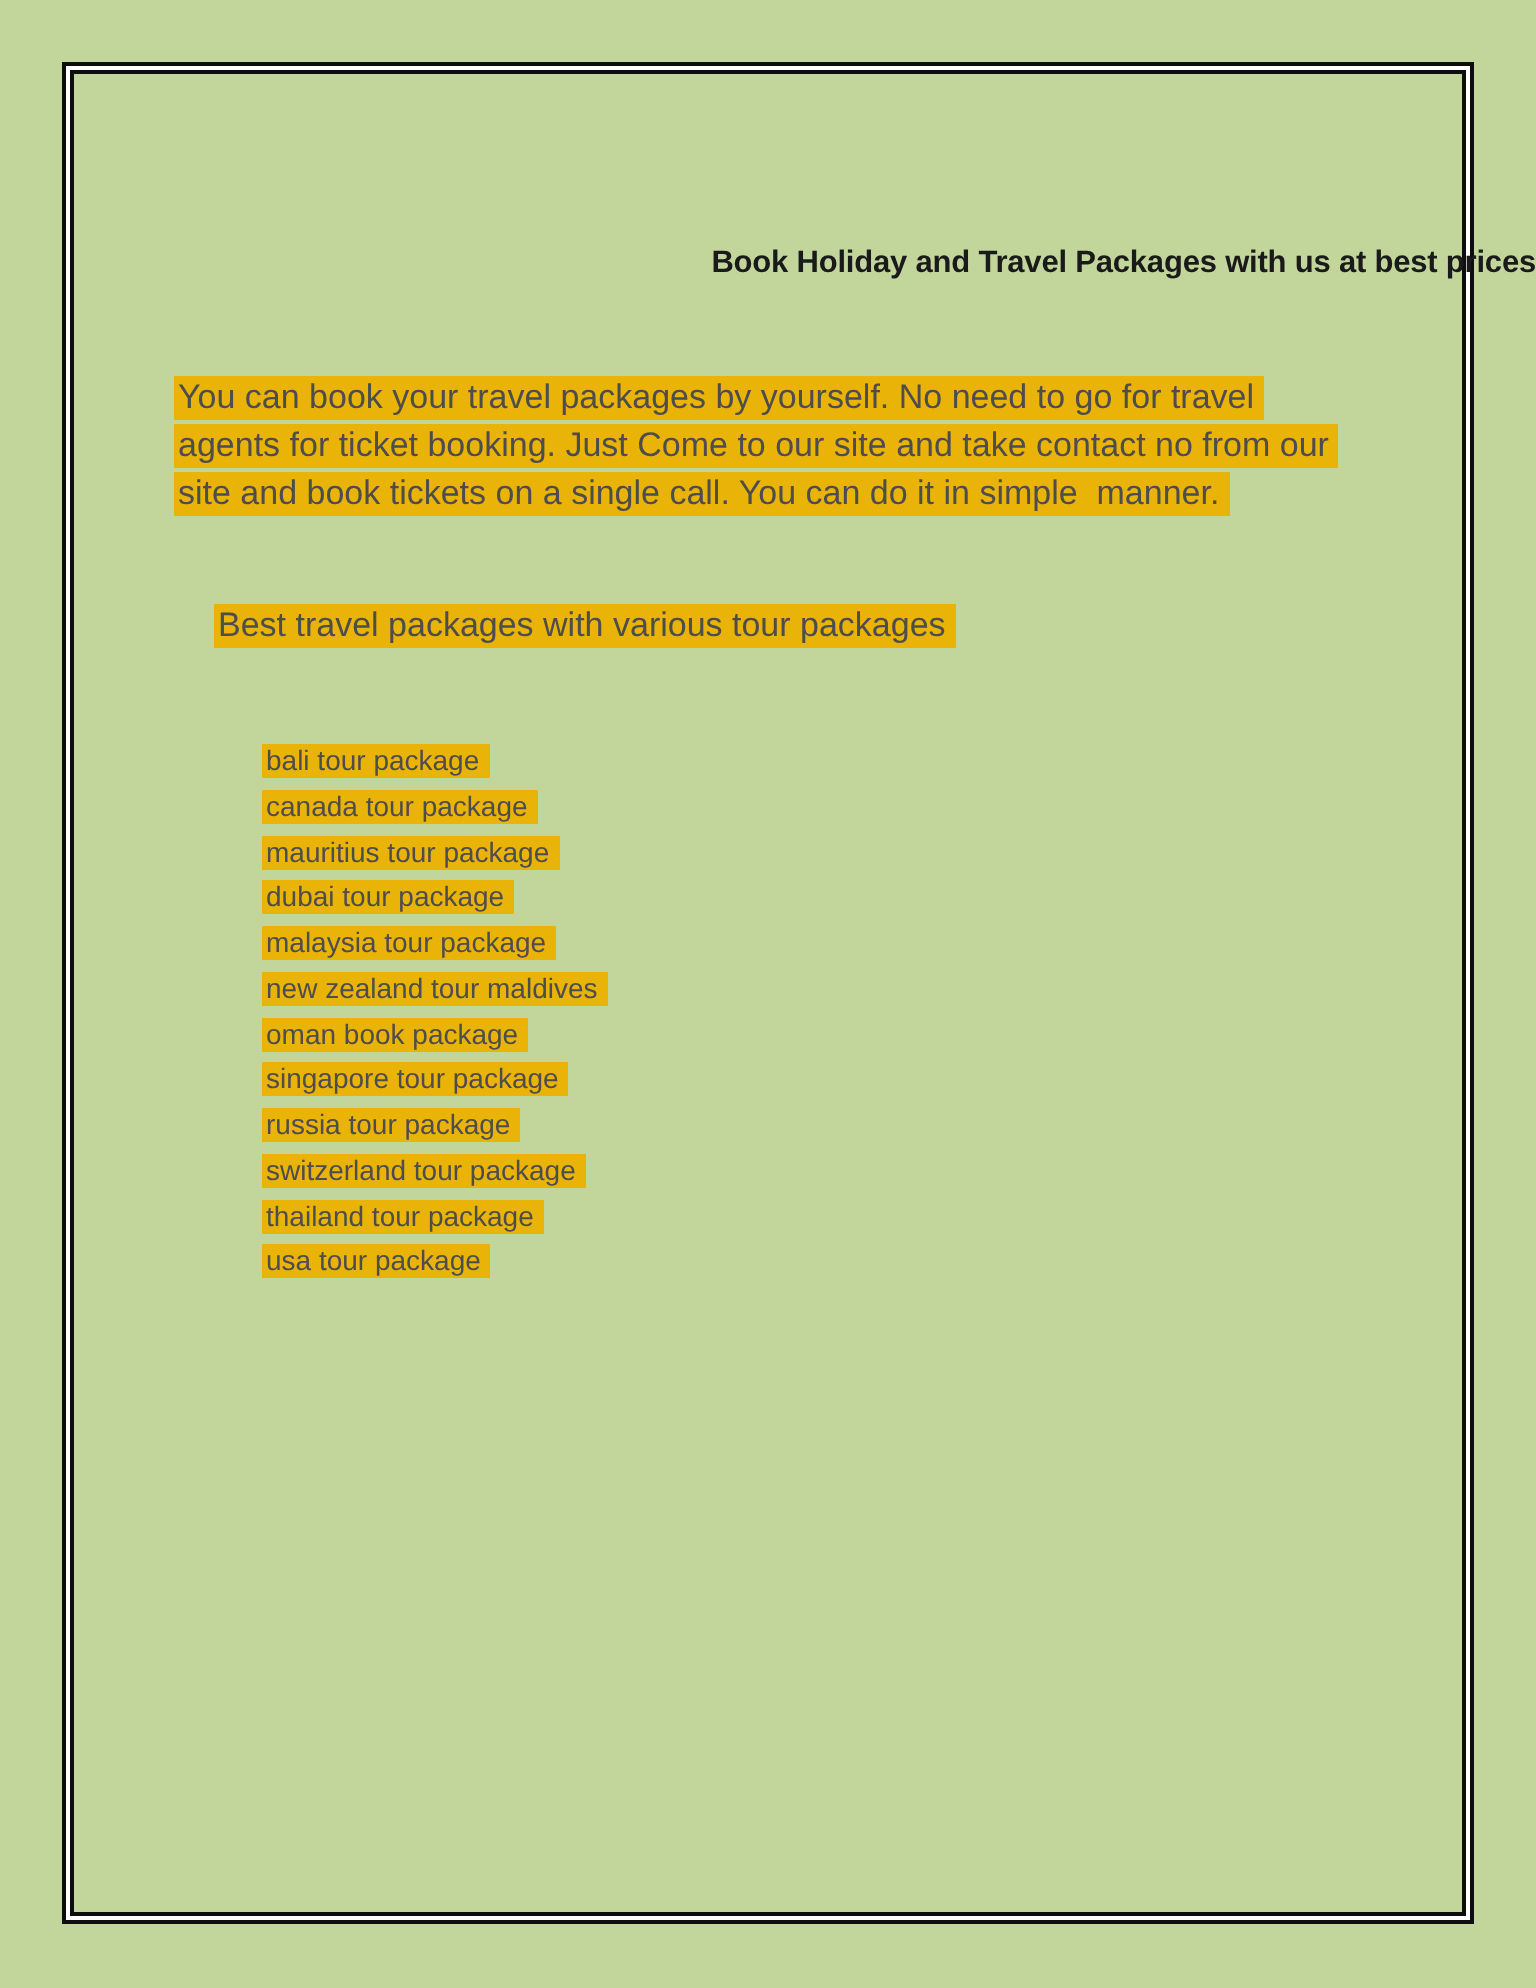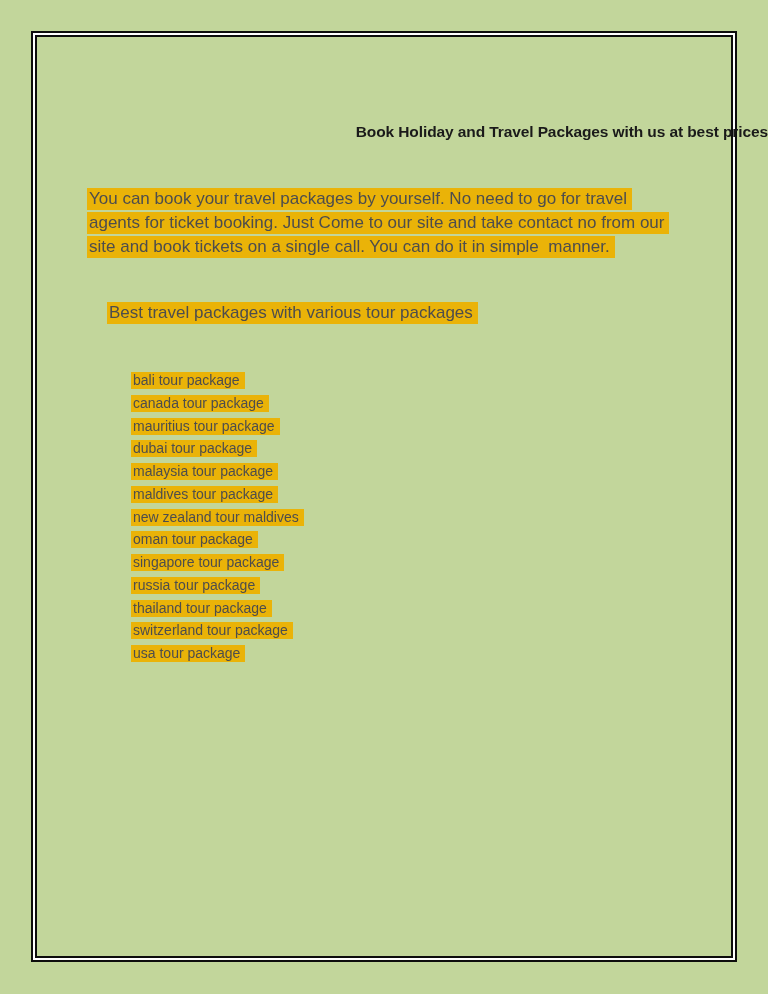--- a/index.html
+++ b/index.html
@@ -107,23 +107,22 @@
   <div class="subtitle">
     <div class="line"><span class="hl">Best travel packages with various tour packages</span></div>
   </div>
 
   <div class="package-list">
     <div class="line"><span class="hl">bali tour package</span></div>
     <div class="line"><span class="hl">canada tour package</span></div>
     <div class="line"><span class="hl">mauritius tour package</span></div>
     <div class="line"><span class="hl">dubai tour package</span></div>
     <div class="line"><span class="hl">malaysia tour package</span></div>
-    <div class="line"><span class="hl">maldives tour package</span></div>
     <div class="line"><span class="hl">new zealand tour maldives</span></div>
-    <div class="line"><span class="hl">oman tour package</span></div>
+    <div class="line"><span class="hl">oman book package</span></div>
     <div class="line"><span class="hl">singapore tour package</span></div>
     <div class="line"><span class="hl">russia tour package</span></div>
+    <div class="line"><span class="hl">switzerland tour package</span></div>
     <div class="line"><span class="hl">thailand tour package</span></div>
-    <div class="line"><span class="hl">switzerland tour package</span></div>
     <div class="line"><span class="hl">usa tour package</span></div>
   </div>
 
 </div>
 
 </body></html>

